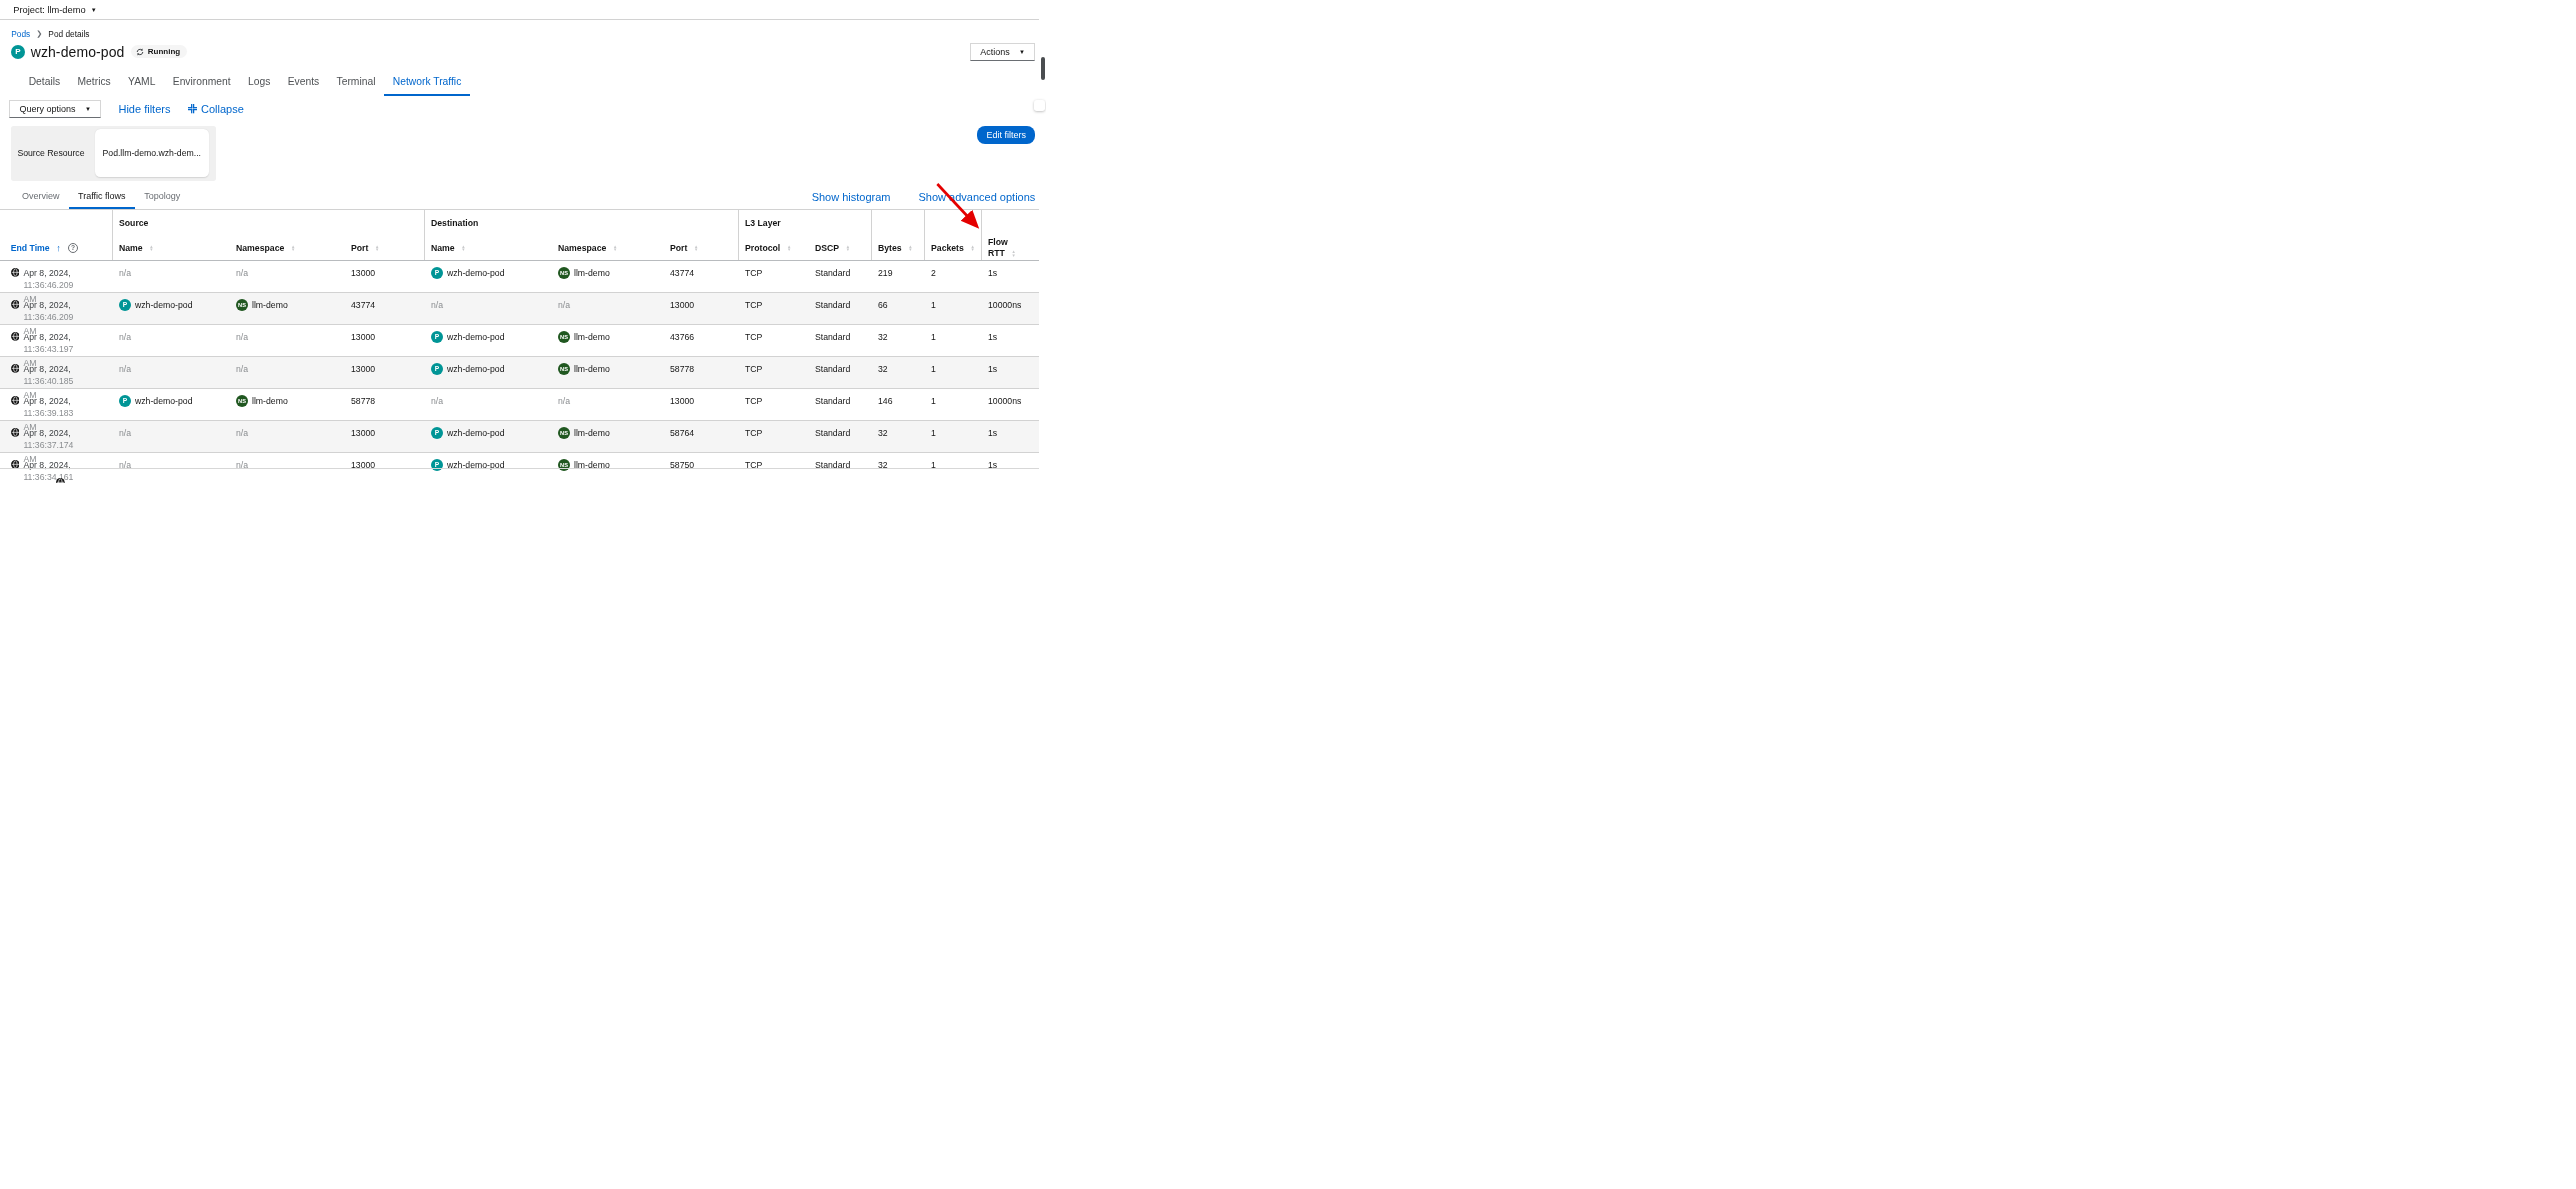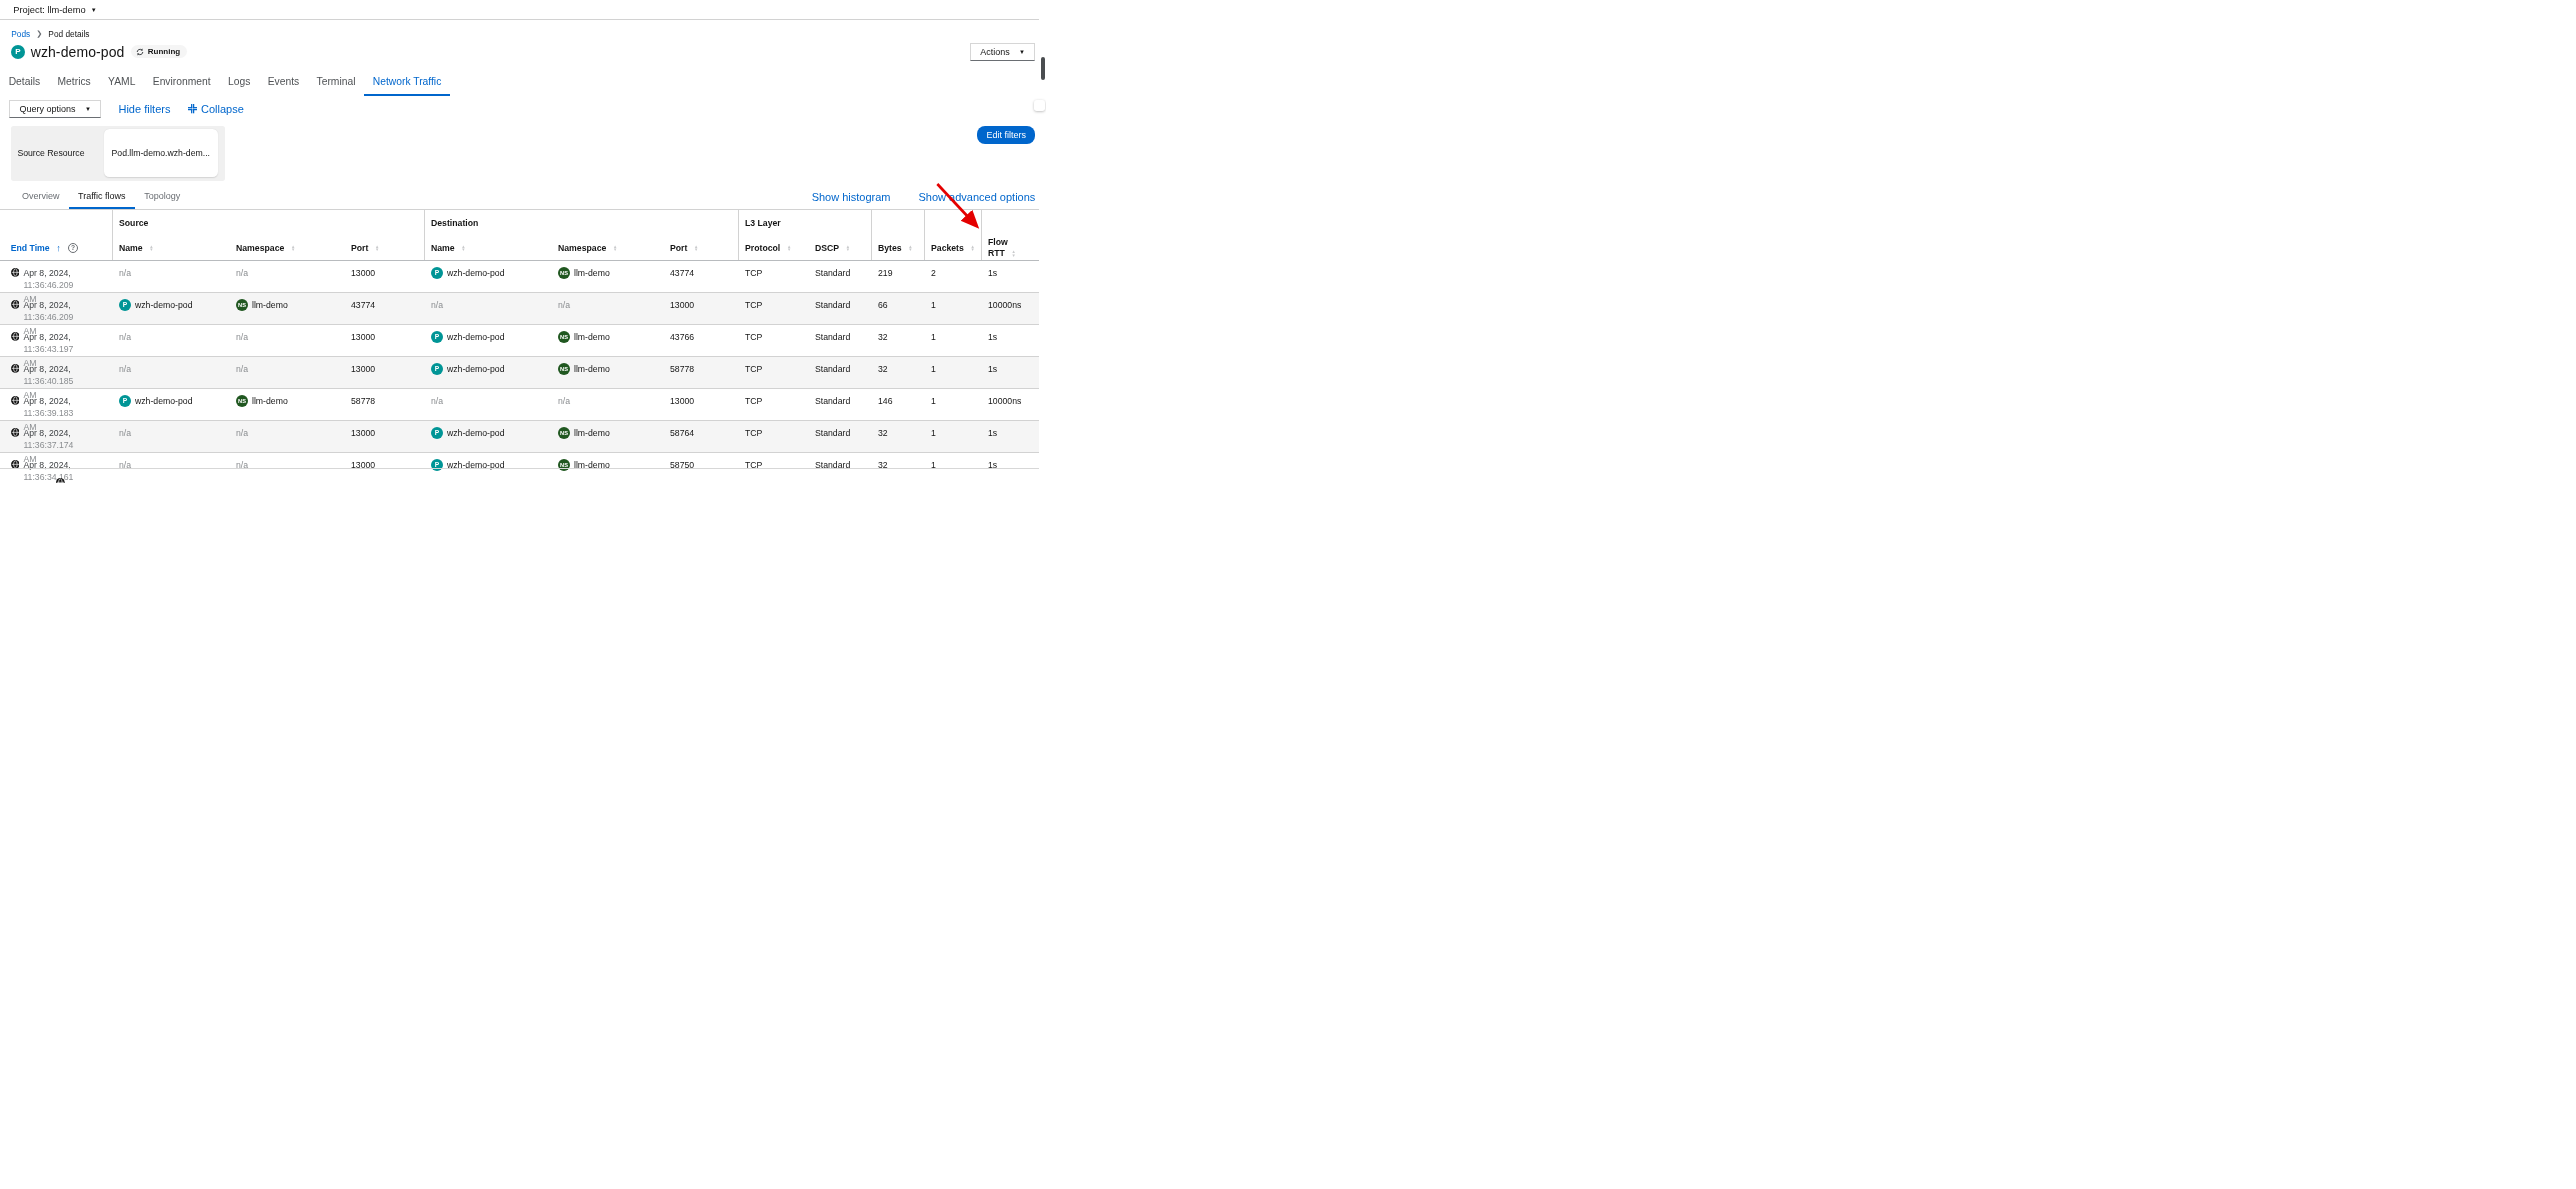--- a/index.html
+++ b/index.html
@@ -20,30 +20,30 @@
   .title-row { margin:4px 10.7px 0 10.7px; display:flex; align-items:center; }
   .res-badge { width:14.7px; height:14.7px; border-radius:50%; background:#009596; color:#fff;
     font-size:8px; font-weight:700; display:inline-flex; align-items:center; justify-content:center; margin-right:5.3px; }
   .page-title { font-size:14px; font-weight:500; letter-spacing:0.1px; }
   .status-pill { margin-left:6.7px; background:#f5f5f5; border-radius:7.3px; padding:2px 6.7px 2px 5.3px;
     font-size:8px; font-weight:600; display:inline-flex; align-items:center; gap:3.3px; color:#151515; }
   .btn-control { background:#fff; border:0.7px solid #d6d6d6; border-bottom:1.3px solid #6a6e73;
     padding:3.3px 9.3px; font-size:9px; color:#151515; display:inline-flex; align-items:center; gap:9.3px; cursor:pointer; }
   .actions-btn { margin-left:auto; }
   
-  .tabs { margin-top:9.3px; display:flex; }
+  .tabs { margin-top:9.3px; display:flex;padding-left:20px; }
   .tab { padding:5.3px 8.7px 6.7px 8.7px; font-size:10.3px; color:#4f5255; border-bottom:2px solid transparent; cursor:pointer; }
   .tab.active { color:#0066cc; border-bottom-color:#0066cc; }
   
   .toolbar { margin:4px 10.7px 0 9.3px; display:flex; align-items:center; gap:17.3px; }
   .link { color:#0066cc; font-size:11px; cursor:pointer; display:inline-flex; align-items:center; gap:4px; }
   
   .filter-row { margin:8px 10.7px 0 10.7px; display:flex; align-items:flex-start; }
   .filter-group { background:#f0f0f0; border-radius:2.7px; padding:3.3px 6.7px 3.3px 6.7px;
-    display:inline-flex; align-items:center; gap:19px; }
+    display:inline-flex; align-items:center; gap:10px; }
   .filter-label { font-size:8.7px; }
   .chip { background:#fff; border-radius:5.3px; padding:19px 8px; font-size:8.7px;
     box-shadow:0 0.7px 1.3px rgba(0,0,0,.12); cursor:pointer; }
   .btn-primary { margin-left:auto; background:#0066cc; color:#fff; border:none; border-radius:8px;
     padding:4px 9.3px; font-size:9px; cursor:pointer; }
   
   .viewtabs-row { margin-top:6.7px; display:flex; align-items:flex-end; border-bottom:0.7px solid #d2d2d2; padding-right:10.7px; }
   .viewtabs { display:flex; margin-left:12.7px; }
   .vtab { padding:4px 9.3px 6px 9.3px; font-size:9px; color:#6a6e73; border-bottom:2px solid transparent; cursor:pointer; }
   .vtab.active { color:#151515; border-bottom-color:#0066cc; }

